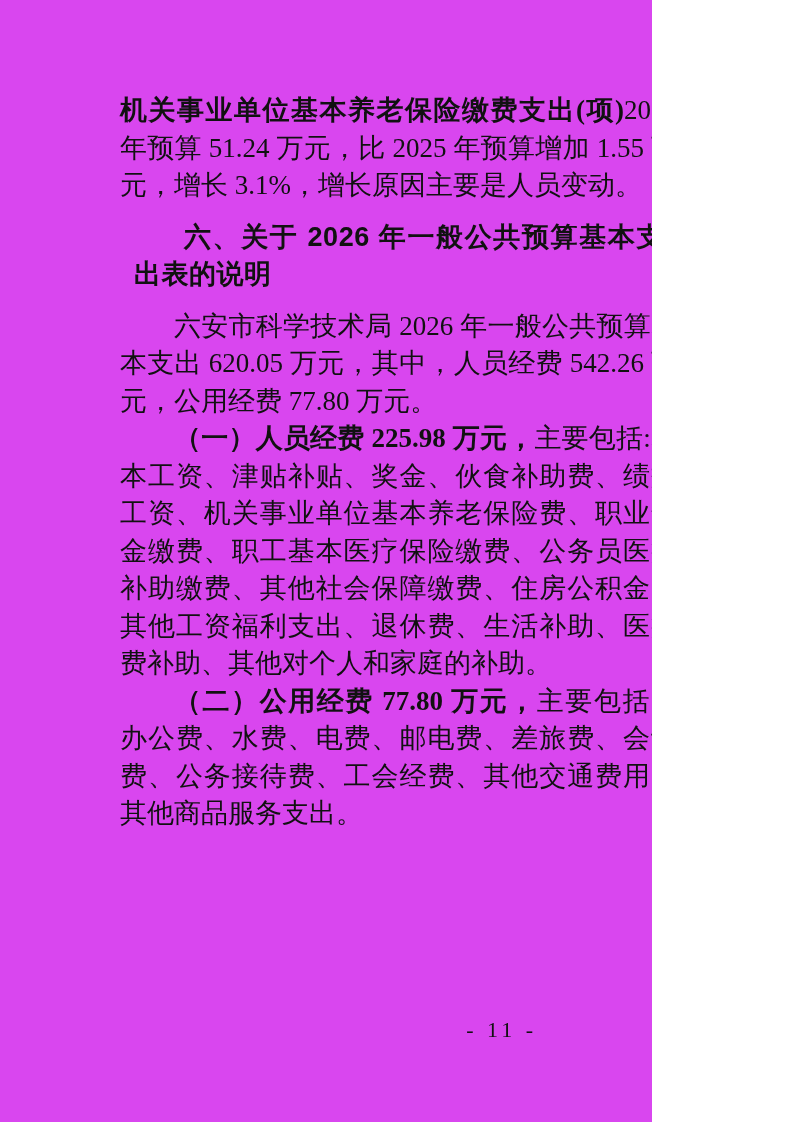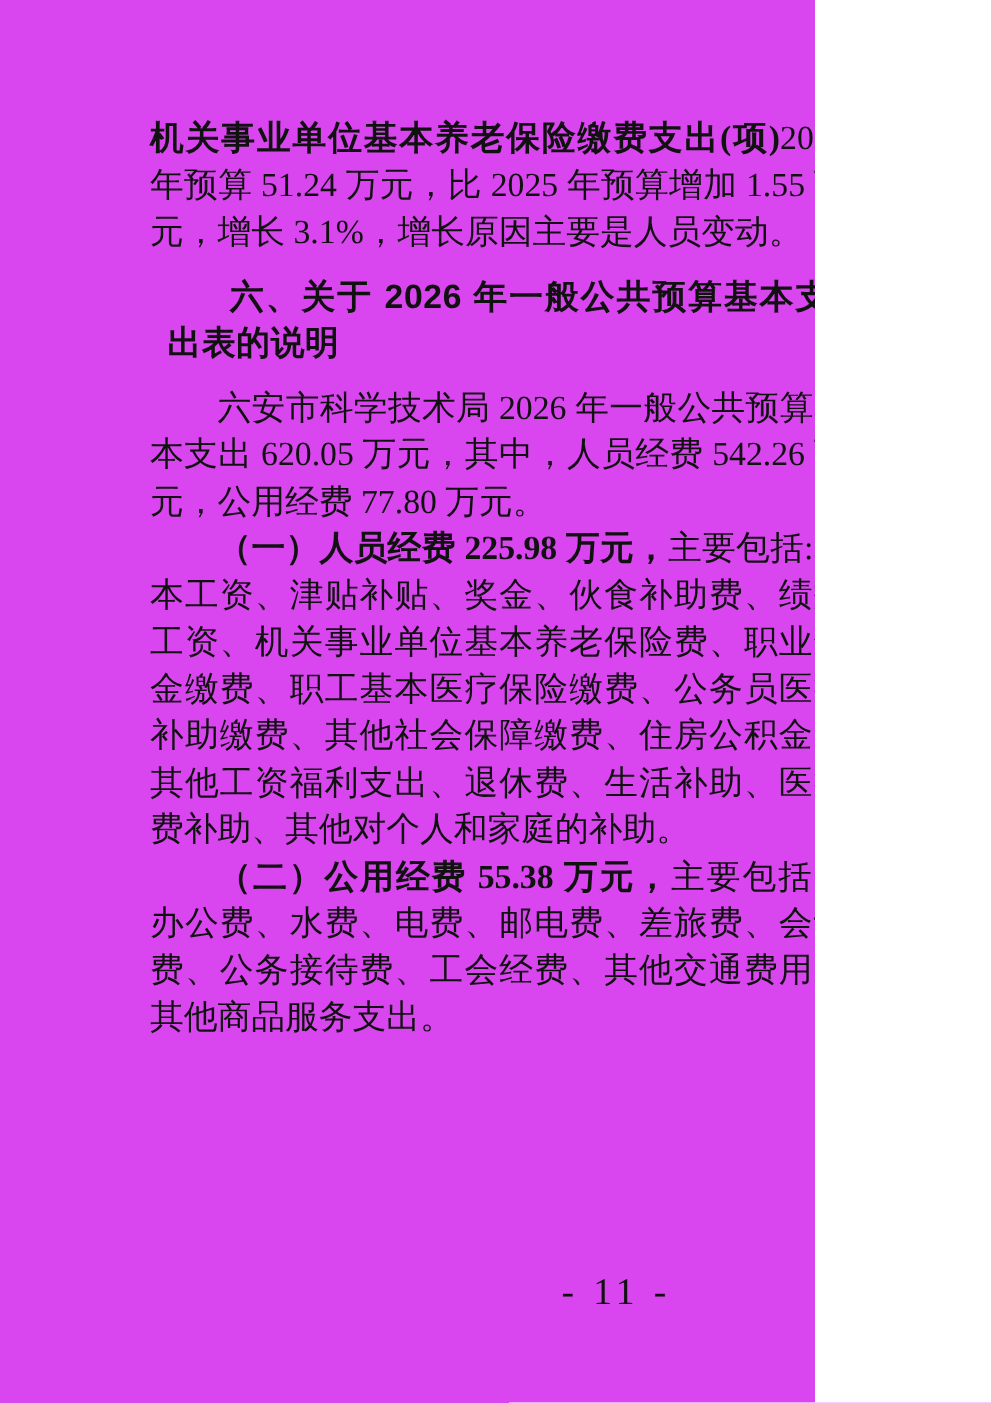--- a/index.html
+++ b/index.html
@@ -41,30 +41,30 @@
     font-family: "Liberation Sans", "DejaVu Sans", sans-serif;
     font-weight: 700;
     letter-spacing: 0.5px;
   }
   .page-number {
     position: absolute;
     top: 1017px;
     right: 115px;
     color: #111111;
     font-family: "Liberation Serif", "DejaVu Serif", serif;
-    font-size: 30px;
+    font-size: 22px;
     letter-spacing: 4px;
     white-space: pre;
   }
 </style>
 </head>
 <body>
 
 <div class="page">
   <div class="doc-body" id="doc-body">
       <p class="para no-indent"><span class="seg bold">机关事业单位基本养老保险缴费支出(项)</span><span class="seg">2026 年预算 51.24 万元，比 2025 年预算增加 1.55 万元，增长 3.1%，增长原因主要是人员变动。</span></p>
       <p class="heading"><span class="seg bold">六、关于 2026 年一般公共预算基本支出表的说明</span></p>
       <p class="para"><span class="seg">六安市科学技术局 2026 年一般公共预算基本支出 620.05 万元，其中，人员经费 542.26 万元，公用经费 77.80 万元。</span></p>
       <p class="para"><span class="seg bold">（一）人员经费 225.98 万元，</span><span class="seg">主要包括:基本工资、津贴补贴、奖金、伙食补助费、绩效工资、机关事业单位基本养老保险费、职业年金缴费、职工基本医疗保险缴费、公务员医疗补助缴费、其他社会保障缴费、住房公积金、其他工资福利支出、退休费、生活补助、医疗费补助、其他对个人和家庭的补助。</span></p>
-      <p class="para"><span class="seg bold">（二）公用经费 55.38 万元，</span><span class="seg">主要包括： 办公费、水费、电费、邮电费、差旅费、会议费、公务接待费、工会经费、其他交通费用、其他商品服务支出。</span></p>
+      <p class="para"><span class="seg bold">（二）公用经费 77.80 万元，</span><span class="seg">主要包括： 办公费、水费、电费、邮电费、差旅费、会议费、公务接待费、工会经费、其他交通费用、其他商品服务支出。</span></p>
     </div>
   <div class="page-number">- 11 -</div>
 </div>
 
 </body></html>

